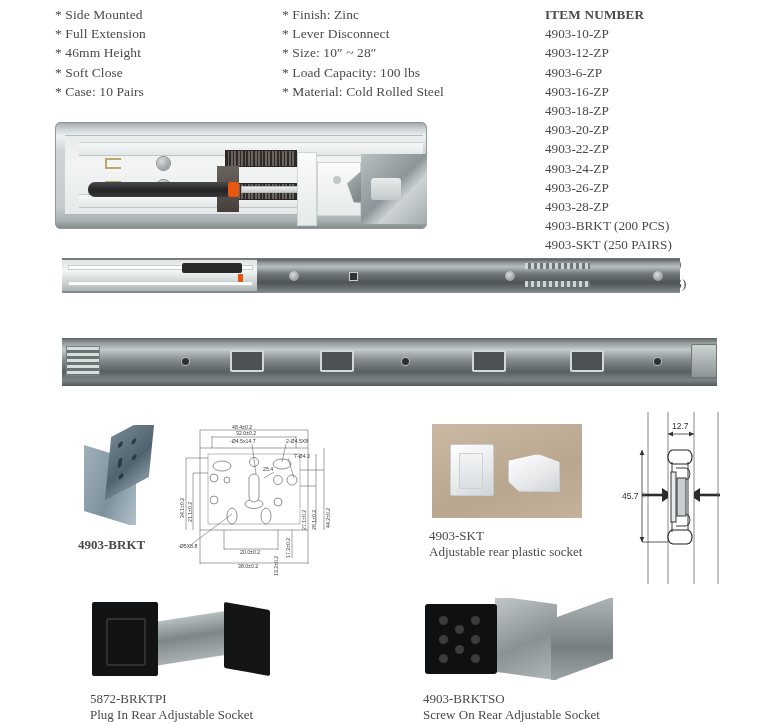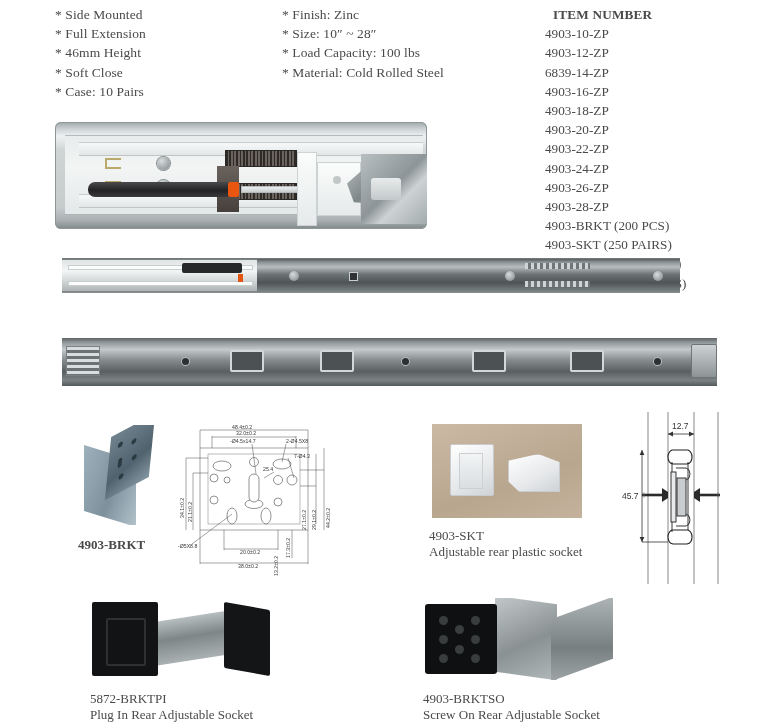--- a/index.html
+++ b/index.html
@@ -14,21 +14,21 @@
   .page { position: relative; width: 768px; height: 725px; }
 
   
   .spec-col { position: absolute; font-size: 13.5px; line-height: 19.2px; color: #4a4a4a; letter-spacing: .1px; white-space: nowrap; }
   .spec-col.left  { left: 55px;  top: 5px; }
   .spec-col.right { left: 282px; top: 5px; }
   .spec-line { height: 19.2px; }
 
   
   .items { position: absolute; left: 545px; top: 5px; font-size: 13.2px; line-height: 19.2px; color: #4a4a4a; white-space: nowrap; }
-  .items .hdr { font-weight: bold; letter-spacing: .2px; margin-left: 8px; }
+  .items .hdr { font-weight: bold; letter-spacing: .2px; }
   .items .it { height: 19.2px; }
 
   
   .photo { position: absolute; overflow: hidden; }
 
   #photo-softclose { left: 55px; top: 122px; width: 372px; height: 107px; }
   .sc-body {
     position: absolute; inset: 0;
     border-radius: 6px;
     background:
@@ -162,30 +162,31 @@
   <div class="spec-col left">
     <div class="spec-line">* Side Mounted</div>
     <div class="spec-line">* Full Extension</div>
     <div class="spec-line">* 46mm Height</div>
     <div class="spec-line">* Soft Close</div>
     <div class="spec-line">* Case: 10 Pairs</div>
   </div>
 
   <div class="spec-col right">
     <div class="spec-line">* Finish: Zinc</div>
+    <div class="spec-line">* Lever Disconnect</div>
     <div class="spec-line">* Size: 10″ ~ 28″</div>
     <div class="spec-line">* Load Capacity: 100 lbs</div>
     <div class="spec-line">* Material: Cold Rolled Steel</div>
   </div>
 
   <div class="items">
     <div class="it hdr">ITEM NUMBER</div>
     <div class="it">4903-10-ZP</div>
     <div class="it">4903-12-ZP</div>
-    <div class="it">6839-14-ZP</div>
+    <div class="it">4903-6-ZP</div>
     <div class="it">4903-16-ZP</div>
     <div class="it">4903-18-ZP</div>
     <div class="it">4903-20-ZP</div>
     <div class="it">4903-22-ZP</div>
     <div class="it">4903-24-ZP</div>
     <div class="it">4903-26-ZP</div>
     <div class="it">4903-28-ZP</div>
     <div class="it">4903-BRKT (200 PCS)</div>
     <div class="it">4903-SKT (250 PAIRS)</div>
     <div class="it">4903-BRKTPI (100 PCS)</div>

